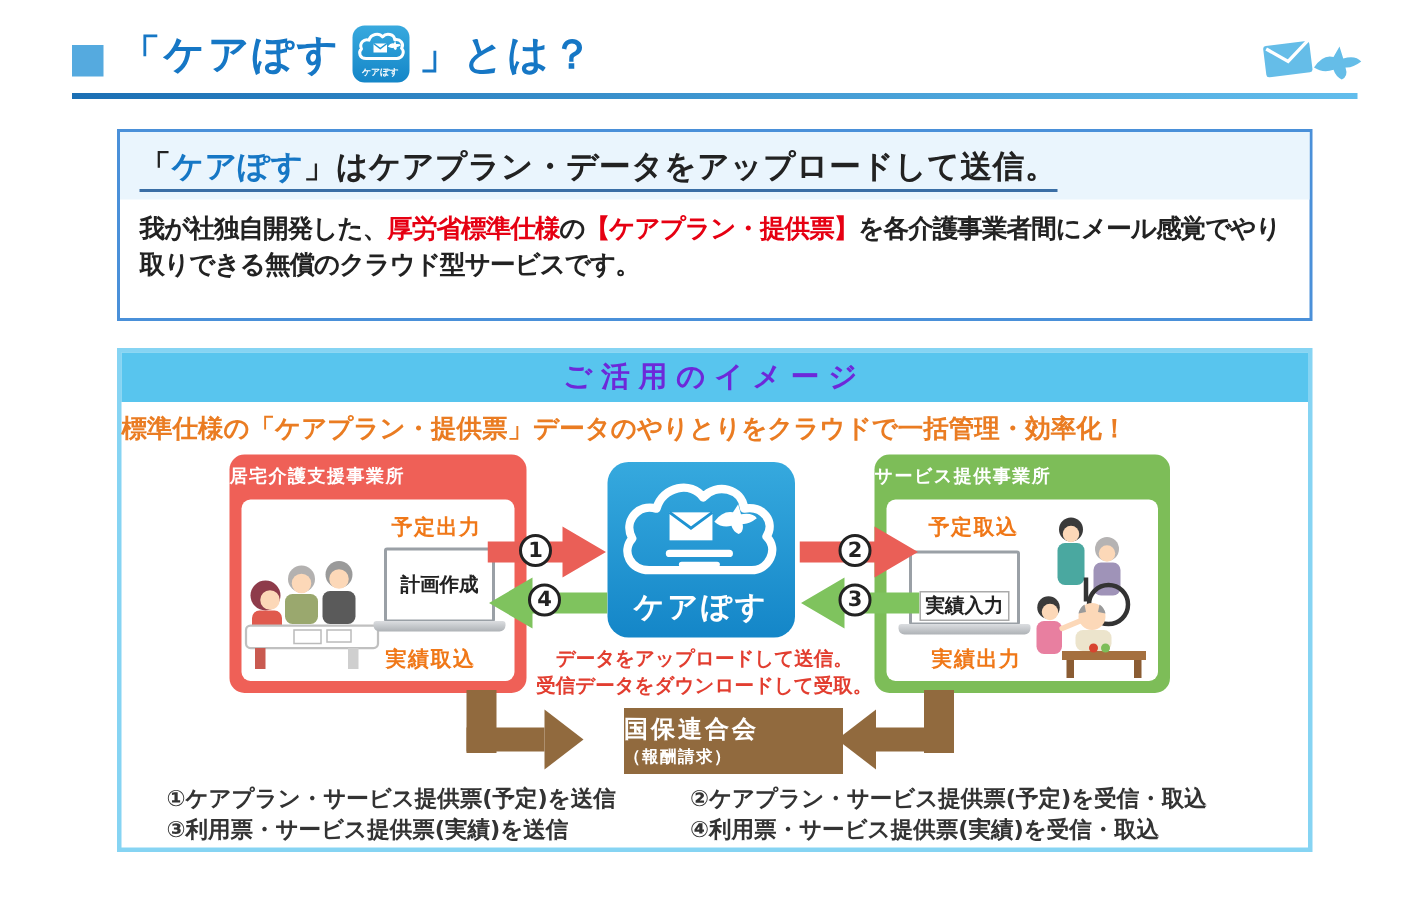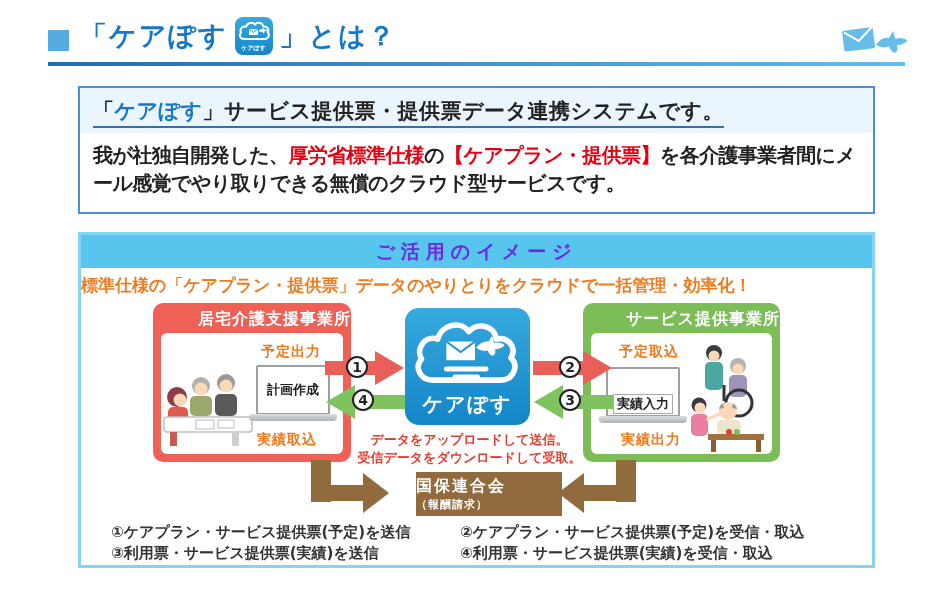--- a/index.html
+++ b/index.html
@@ -19,36 +19,36 @@
               background:linear-gradient(90deg,#1b6fb4,#62bdec); }
   .hdr-logo { position:absolute; left:840px; top:18px; width:76px; height:42px; }
 
   
   .intro-box { position:absolute; left:78px; top:86px; width:797px; height:128px;
                border:2px solid #4a90d9; background:#fff; }
   .intro-title-row { background:#eaf5fd; padding:9px 13px 8px; }
   .intro-title { font-size:21px; font-weight:bold; color:#222;
                  border-bottom:2px solid #3a6ea5; padding-bottom:3px; letter-spacing:0.5px; }
   .intro-title .brand { color:#1677c5; }
-  .intro-body { padding:8px 13px; font-size:20px; font-weight:bold; color:#222;
+  .intro-body { padding:8px 13px; font-size:17px; font-weight:bold; color:#222;
                 line-height:1.42; letter-spacing:-0.6px; }
   .intro-body .em { color:#e60012; }
 
   
   .panel { position:absolute; left:78px; top:232px; width:797px; height:336px;
            border:3px solid #86d4f3; background:#fff; }
   .panel-hd { height:33px; line-height:33px; background:#58c5ee; color:#6d28d9; text-align:center;
               font-size:19px; font-weight:bold; letter-spacing:6px; }
   .headline { position:absolute; left:0; right:0; top:39px; text-align:left;
               color:#ea7c22; font-size:17px; font-weight:bold; }
 
   .entity { position:absolute; top:68px; height:159px; border-radius:10px; }
   .entity.red   { left:72px;  width:198px; background:#ef6057; }
   .entity.green { left:502px; width:197px; background:#7dbd58; }
-  .entity .entity-title { text-align:right; color:#fff; font-weight:bold; font-size:16px;
+  .entity .entity-title { text-align:left; color:#fff; font-weight:bold; font-size:12px;
               padding-top:6px; letter-spacing:1px; }
   .entity .entity-inner { position:absolute; left:8px; right:8px; top:30px; bottom:8px;
               background:#fff; border-radius:6px; overflow:hidden; }
   .io-label { position:absolute; color:#f07818; font-weight:bold; font-size:14px; letter-spacing:1px; }
 
   .laptop { position:absolute; width:88px; }
   .laptop-screen { width:74px; height:50px; margin:0 auto; border:2px solid #9aa0a6; background:#fff;
                    display:flex; align-items:center; justify-content:center;
                    font-size:13px; font-weight:bold; color:#222; border-radius:2px; }
   .laptop-base { width:88px; height:7px; margin-top:-1px; border-radius:2px 2px 4px 4px;
@@ -104,21 +104,21 @@
     <g fill="#65bde8">
       <rect x="3" y="11" width="31" height="21" rx="2" transform="rotate(-7 18 21)"></rect>
       <path d="M36 27 q6-9 13-7 l4-7 2.5 8 q8-2.5 12 2 q-6 4.5-10.5 4 q2 6-2.5 8 q-4-2-5.5-6.5 q-7 2.5-13-1.5z"></path>
     </g>
     <path d="M5 13 L18.5 23 L33.5 10.5" stroke="#fff" stroke-width="2.2" fill="none" transform="rotate(-7 18 21)"></path>
   </svg>
   <div class="hdr-rule"></div>
 
   <div class="intro-box">
     <div class="intro-title-row">
-      <span class="intro-title"><span>「</span><span class="brand">ケアぽす</span><span>」サービス提供票・提供票データ連携システムです。</span></span>
+      <span class="intro-title"><span>「</span><span class="brand">ケアぽす</span><span>」はケアプラン・データをアップロードして送信。</span></span>
     </div>
     <div class="intro-body"><span>我が社独自開発した、</span><span class="em">厚労省標準仕様</span><span>の</span><span class="em">【ケアプラン・提供票】</span><span>を各介護事業者間にメール感覚でやり取りできる無償のクラウド型サービスです。</span></div>
   </div>
 
   <div class="panel">
     <div class="panel-hd">ご活用のイメージ</div>
     <div class="headline">標準仕様の「ケアプラン・提供票」データのやりとりをクラウドで一括管理・効率化！</div>
 
     <div class="entity red">
       <div class="entity-title">居宅介護支援事業所</div>

